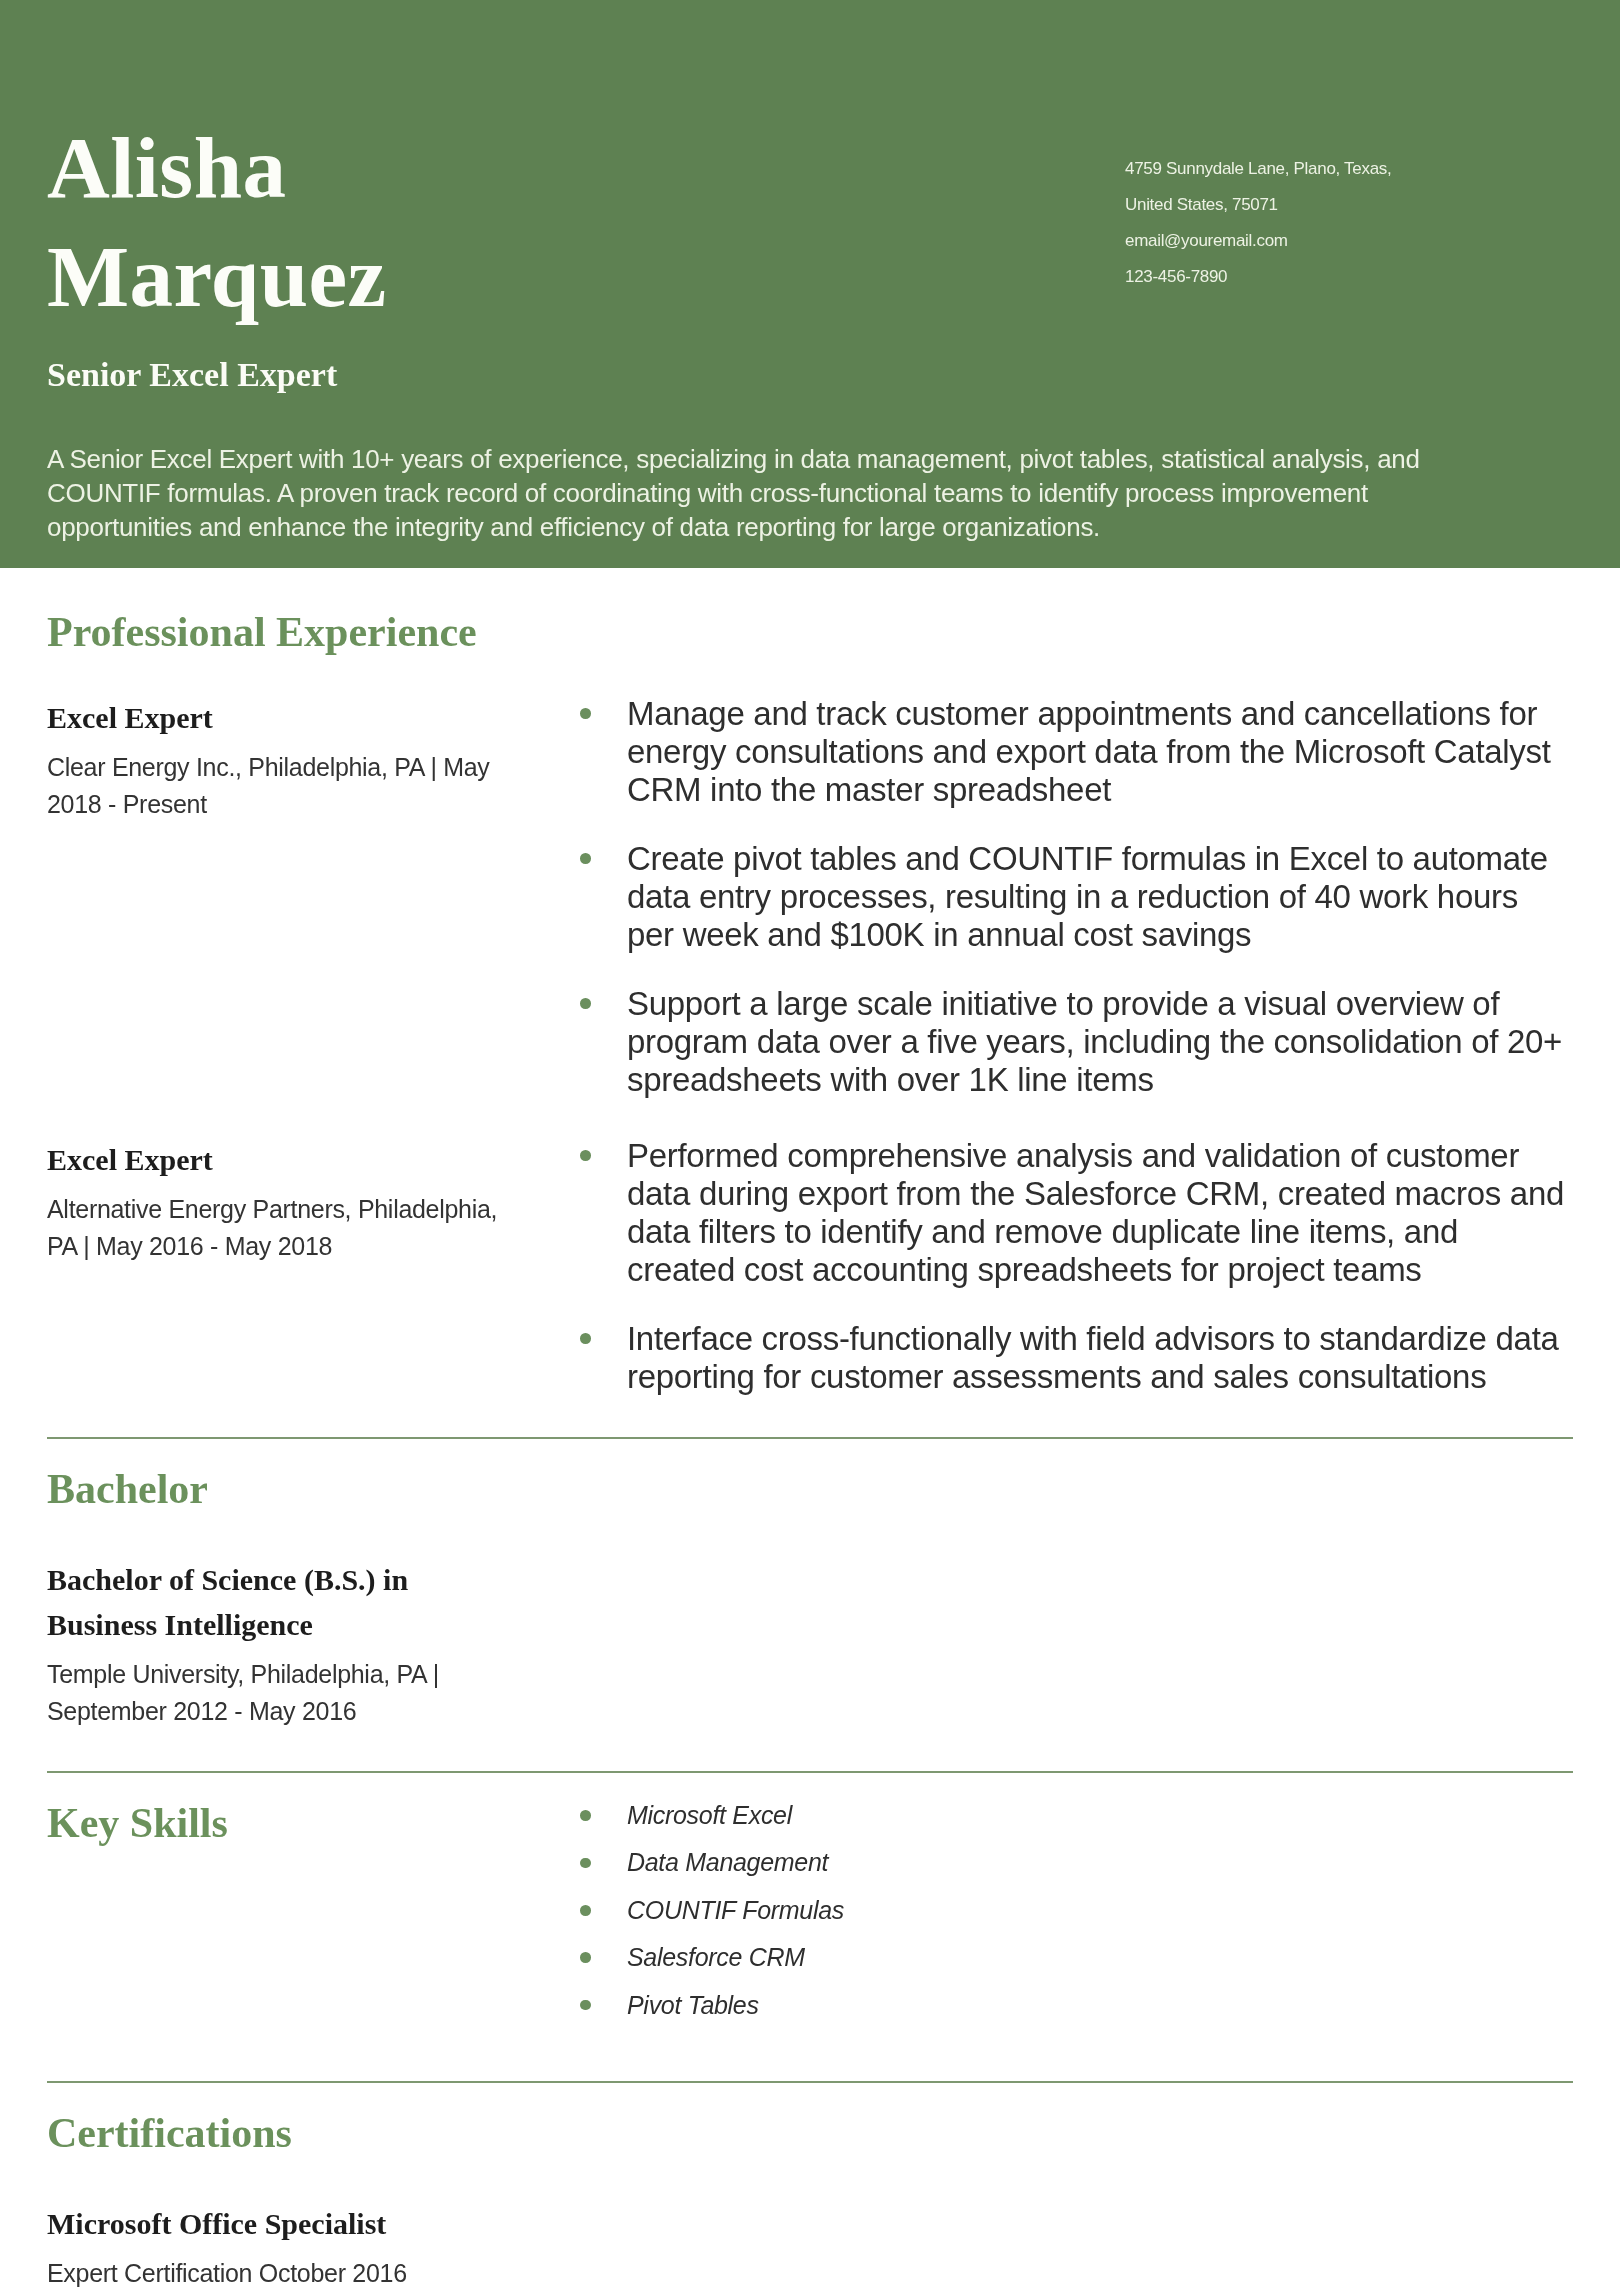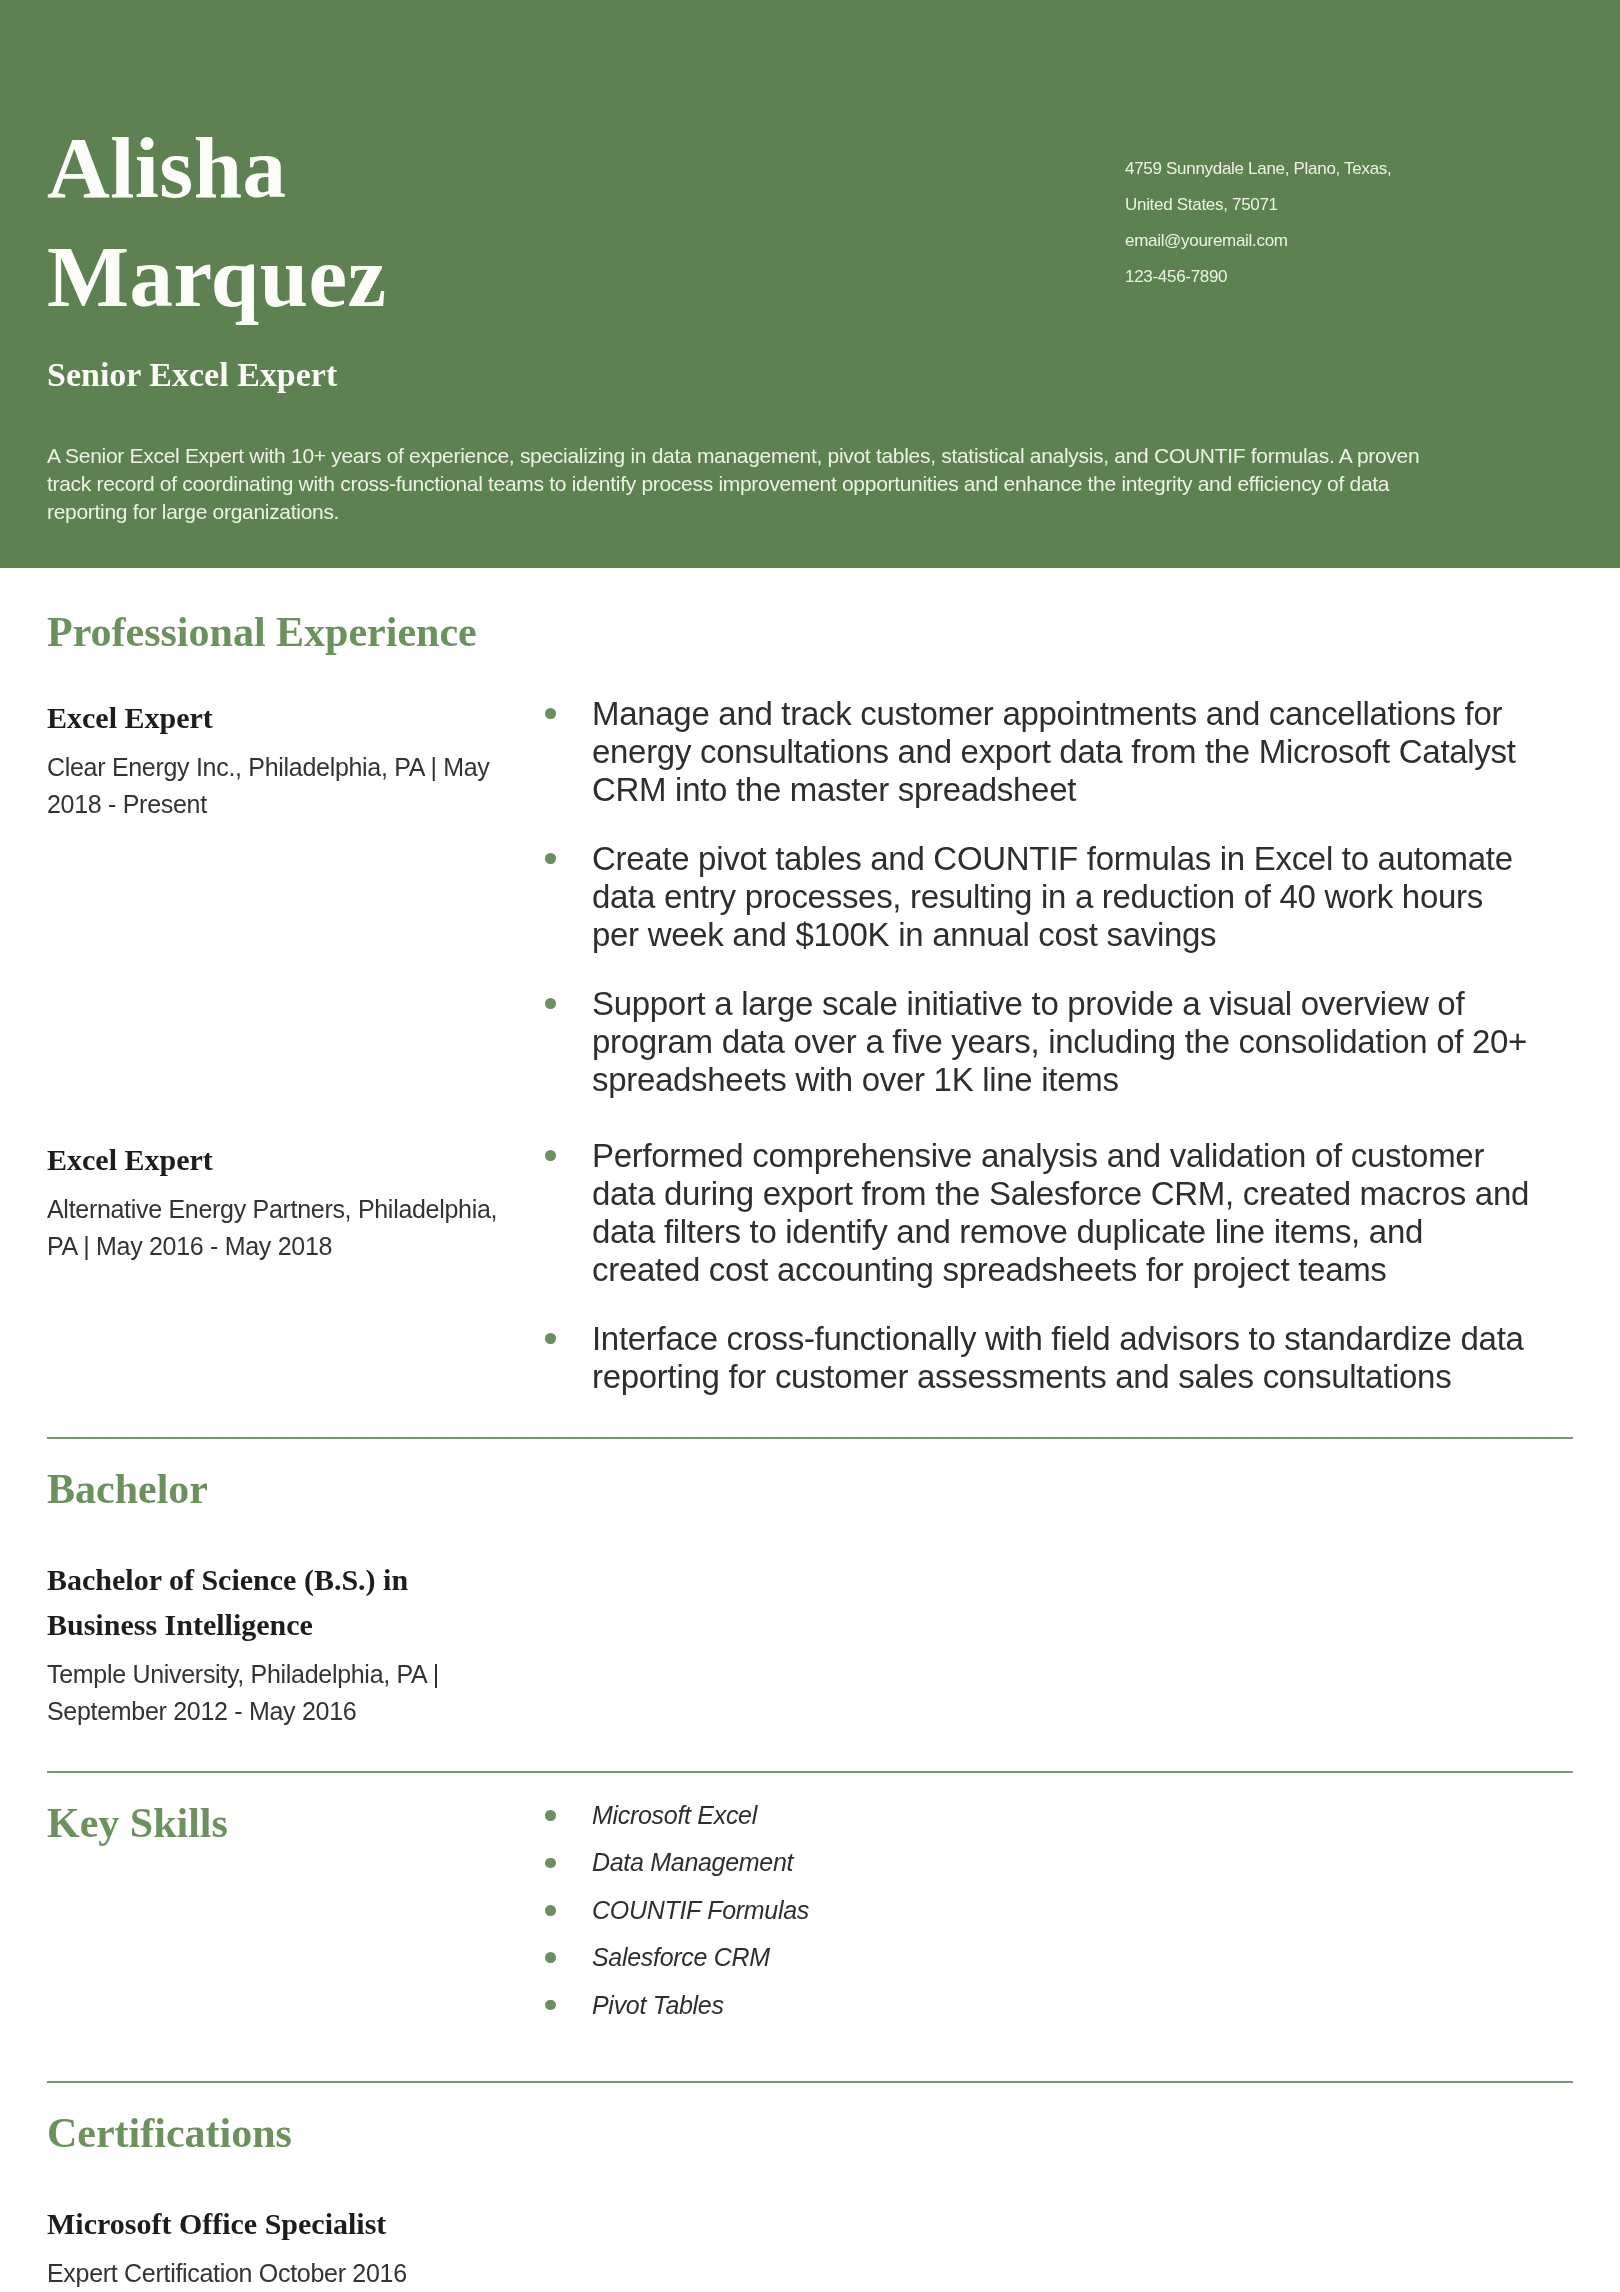--- a/index.html
+++ b/index.html
@@ -51,43 +51,43 @@
     margin: 23px 0 0 0;
     font-family: "Liberation Serif", "DejaVu Serif", serif;
     font-weight: 700;
     font-size: 34px;
     line-height: 41px;
     color: #fbfcf6;
   }
   .summary {
     margin: 47px 0 0 0;
     max-width: 1415px;
-    font-size: 21px;
-    line-height: 28px;
+    font-size: 26px;
+    line-height: 34px;
     letter-spacing: -0.3px;
     color: #edf2e4;
   }
 
   
   main { padding: 0 47px; }
 
   .sec-h {
     margin: 0;
     font-family: "Liberation Serif", "DejaVu Serif", serif;
     font-weight: 700;
     font-size: 42px;
     line-height: 50px;
     color: #6b915c;
   }
   .sec-h.first { margin-top: 39px; }
 
   .two-col {
     display: grid;
     grid-template-columns: 466px 1fr;
-    column-gap: 32px;
+    column-gap: 67px;
   }
   .xp-row { margin-top: 38px; }
 
   .item-title {
     margin: 0;
     font-family: "Liberation Serif", "DejaVu Serif", serif;
     font-weight: 700;
     font-size: 30px;
     line-height: 45px;
     color: #1d1d1d;

